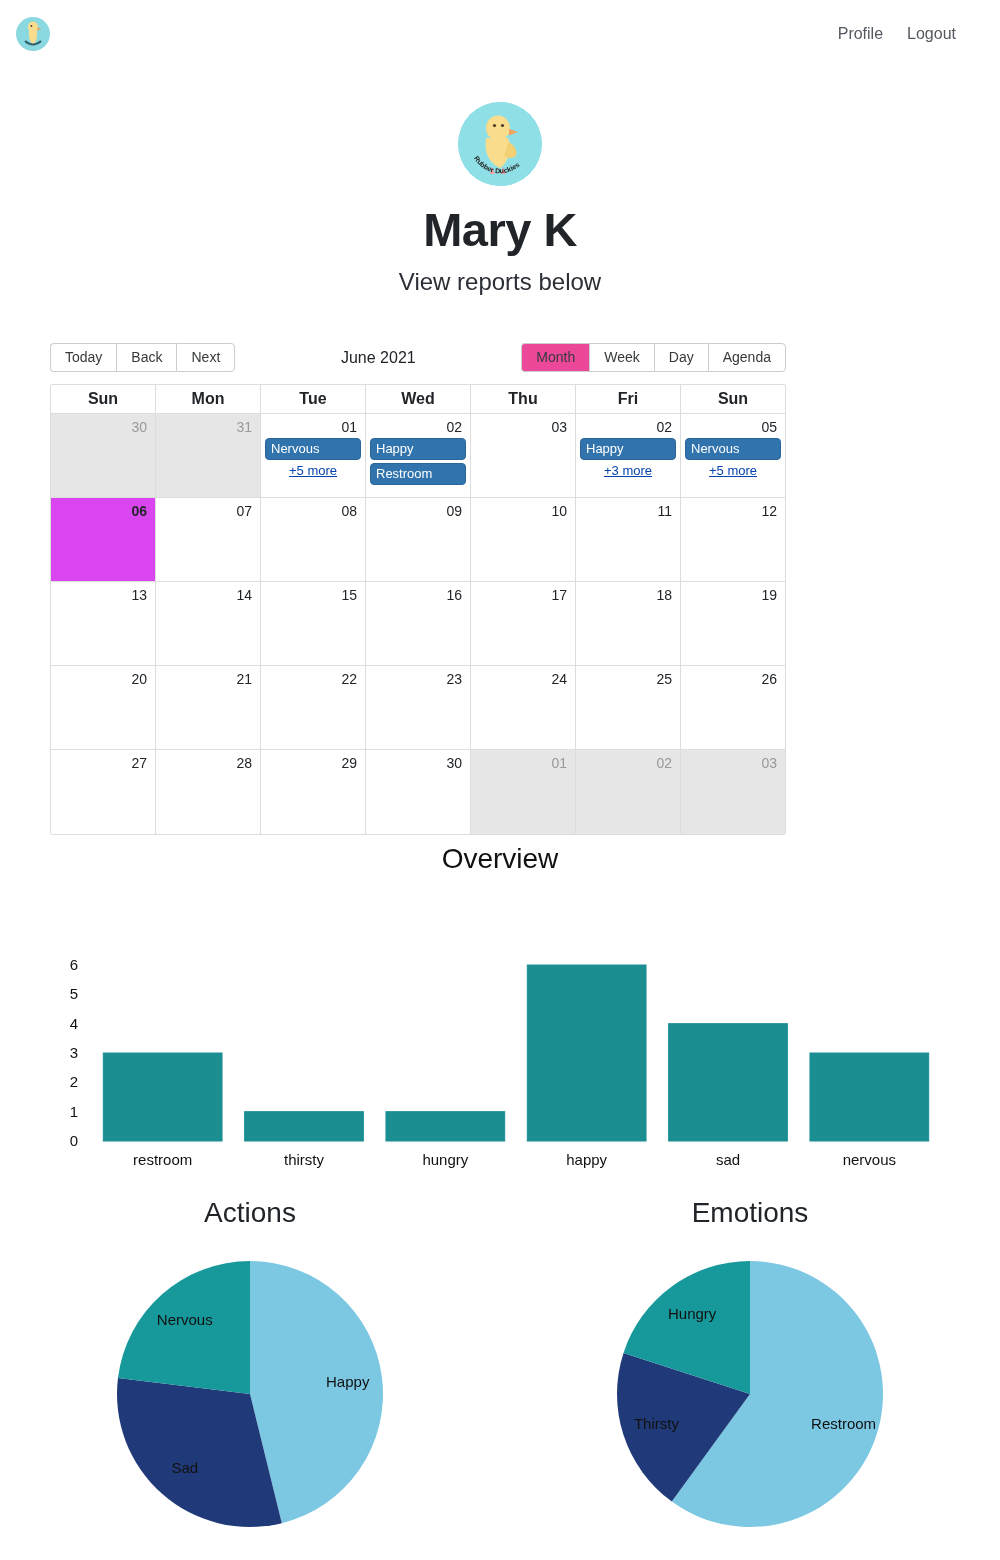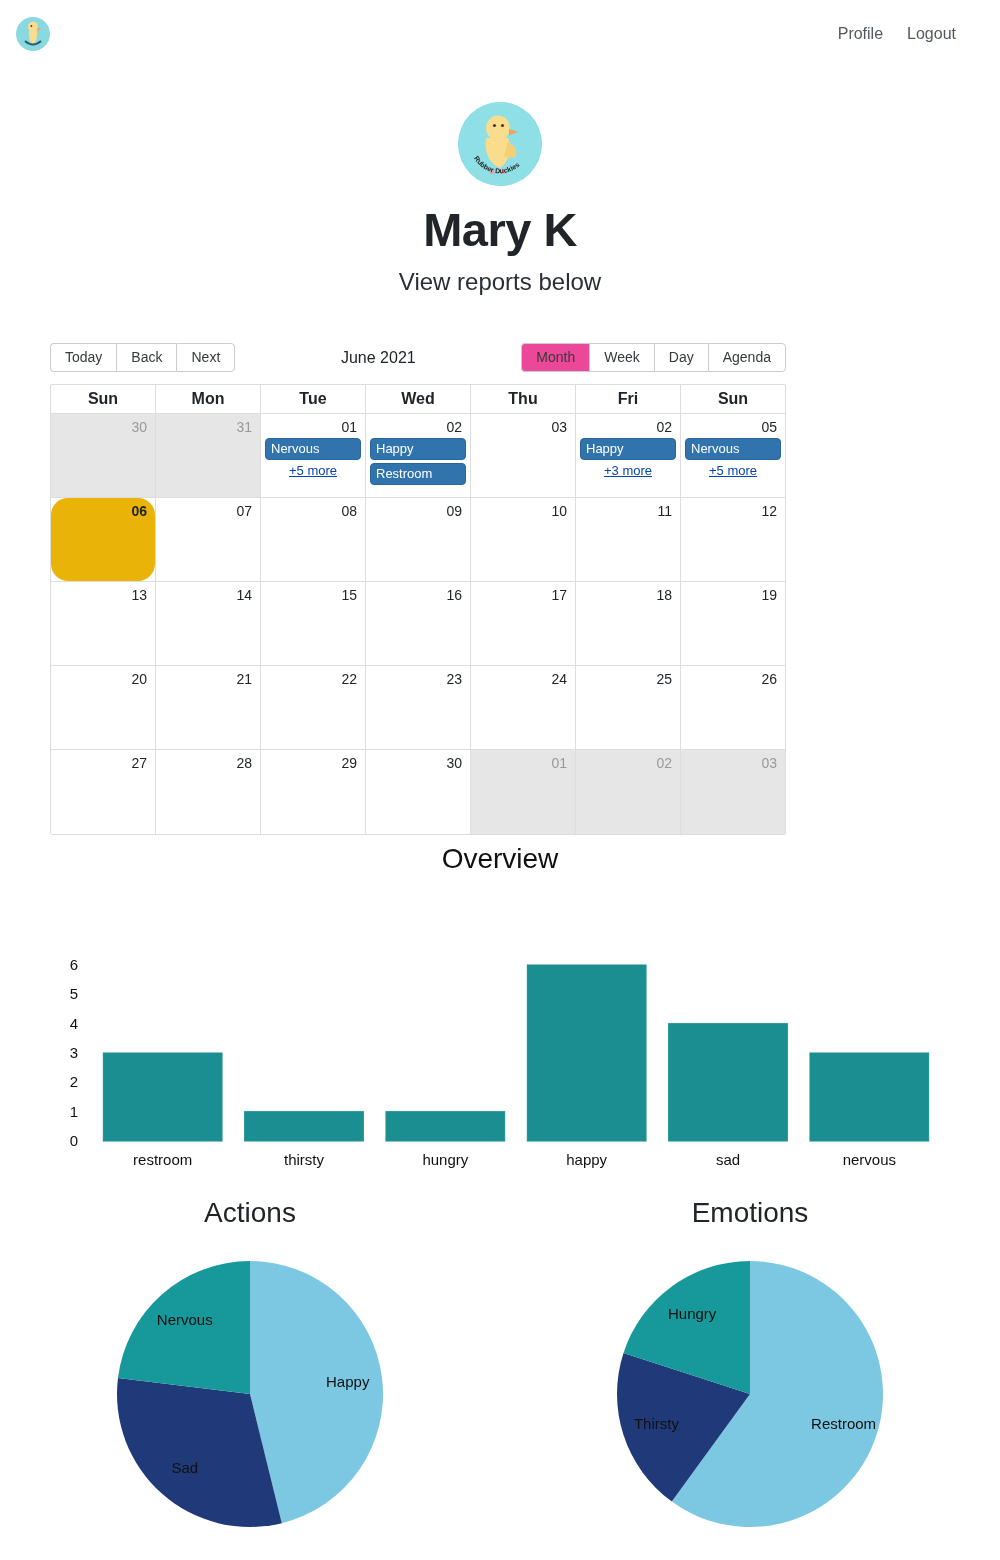--- a/index.html
+++ b/index.html
@@ -123,21 +123,21 @@
   .cal-row:last-child { border-bottom: none; }
   .cal-cell {
     flex: 1 1 0;
     border-left: 1px solid #ddd;
     padding: 3px 3px 0;
     position: relative;
     background: #fff;
   }
   .cal-cell:first-child { border-left: none; }
   .cal-cell.off { background: #e6e6e6; }
-  .cal-cell.today { background: #eab308; border-radius: 17px; }
+  .cal-cell.today { background: #d946ef; }
   .daynum {
     text-align: right;
     font-size: 14px;
     padding: 2px 5px 3px 0;
     color: #212529;
   }
   .cal-cell.off .daynum { color: #999; }
   .cal-cell.today .daynum { font-weight: bold; }
   .event {
     background: #3174ad;

